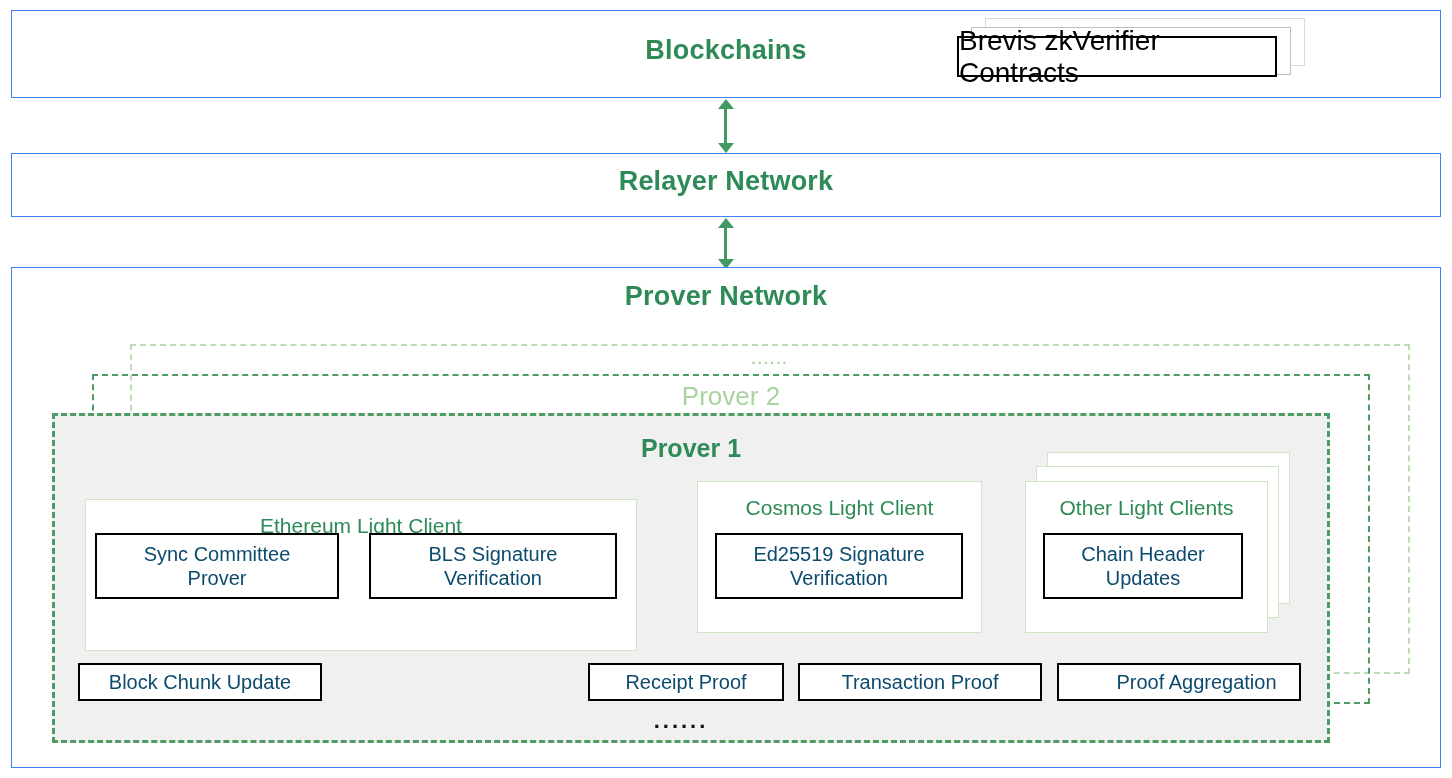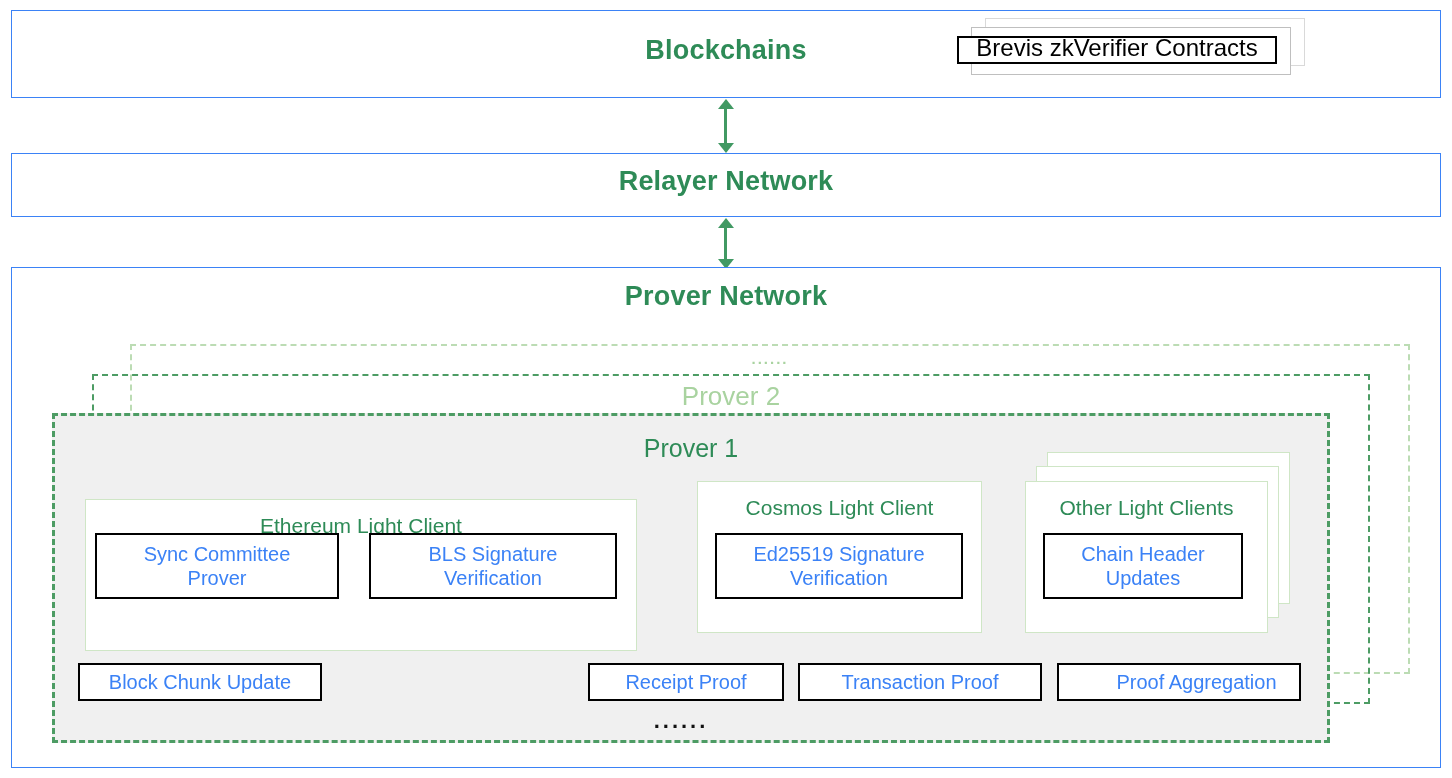--- a/index.html
+++ b/index.html
@@ -97,21 +97,21 @@
     background: transparent;
   }
   .prover-box.p1 {
     border: 3px dashed #4d9c64;
     background: #f0f0f0;
   }
   .prover-label {
     position: absolute;
     left: 0; right: 0;
     text-align: center;
-    font-weight: normal;
+    font-weight: bold;
   }
   .prover-label.faint { color: #a9d3a0; font-weight: normal; }
   .prover-label.strong { color: #2e8b57; }
   .dots-faint {
     position: absolute;
     left: 0; right: 0;
     text-align: center;
     color: #a9d3a0;
     letter-spacing: 2px;
     font-weight: bold;
@@ -143,37 +143,37 @@
   
   .node {
     position: absolute;
     box-sizing: border-box;
     border: 2px solid #000000;
     background: #ffffff;
     display: flex;
     align-items: center;
     justify-content: center;
     text-align: center;
-    color: #3b82f6;
+    color: #0c4a6e;
     line-height: 1.22;
   }
 </style>
 </head>
 <body>
 
 <div id="canvas">
 
   <div class="band" style="left:11px; top:10px; width:1430px; height:88px;">
     <div class="band-title" style="top:24px; font-size:27px;">Blockchains</div>
   </div>
 
   <div class="stack-wrap" style="left:957px; top:18px; width:360px; height:66px;">
     <div class="sheet back2" style="left:28px; top:0px; width:320px; height:48px;"></div>
     <div class="sheet back1" style="left:14px; top:9px; width:320px; height:48px;"></div>
-    <div class="sheet front" style="left:0px; top:18px; width:320px; height:28px; font-size:24px;align-items:flex-end;">
+    <div class="sheet front" style="left:0px; top:18px; width:320px; height:41px; font-size:28px;">
       <span>Brevis zkVerifier Contracts</span>
     </div>
   </div>
 
   <div class="arrow-v" style="left:713px; top:99px; height:54px;">
     <div class="head up"></div>
     <div class="shaft"></div>
     <div class="head down"></div>
   </div>
 

